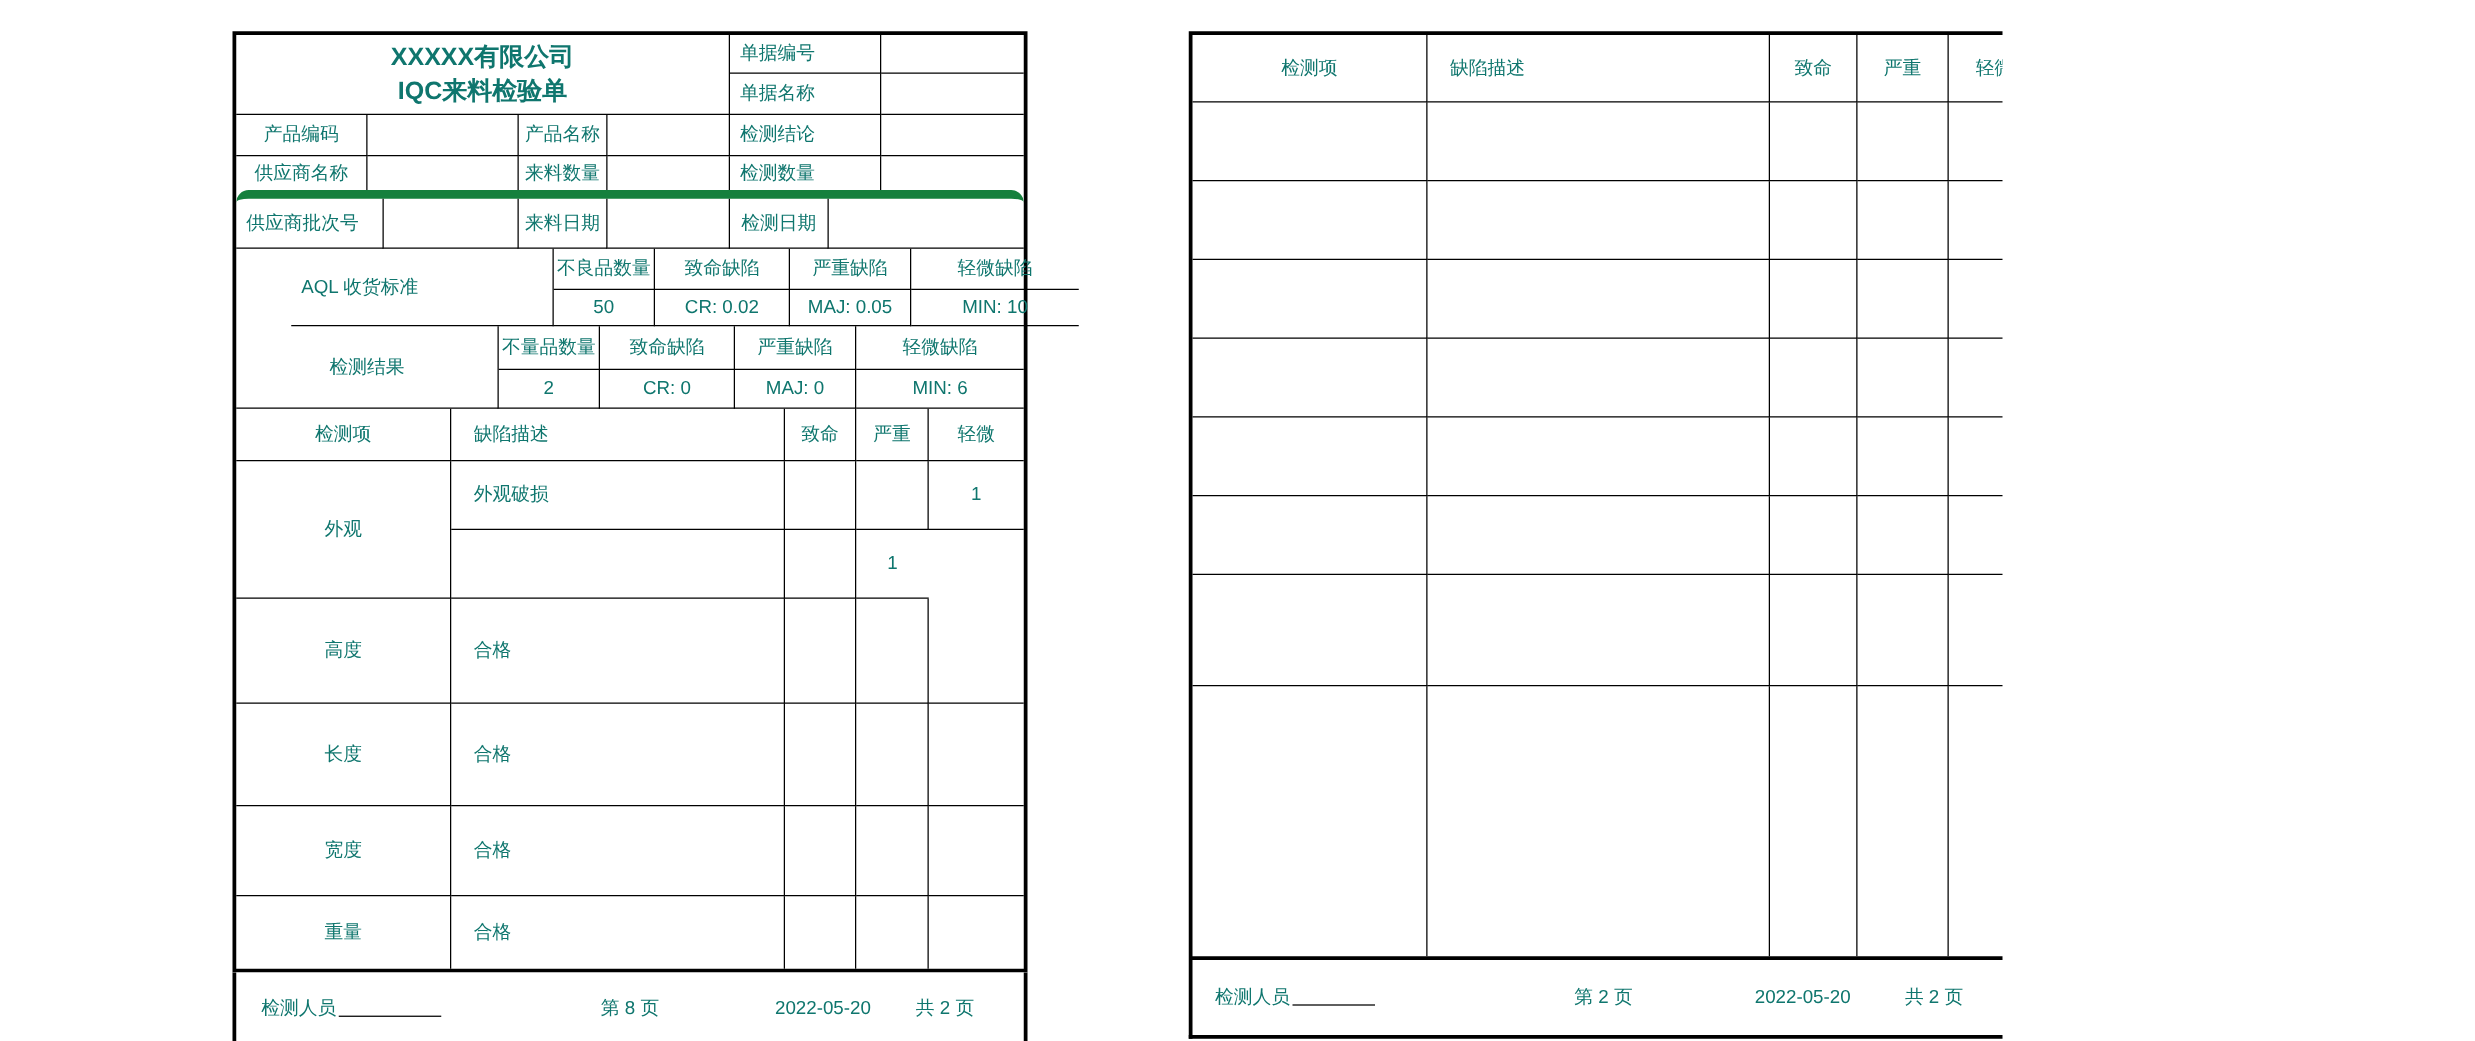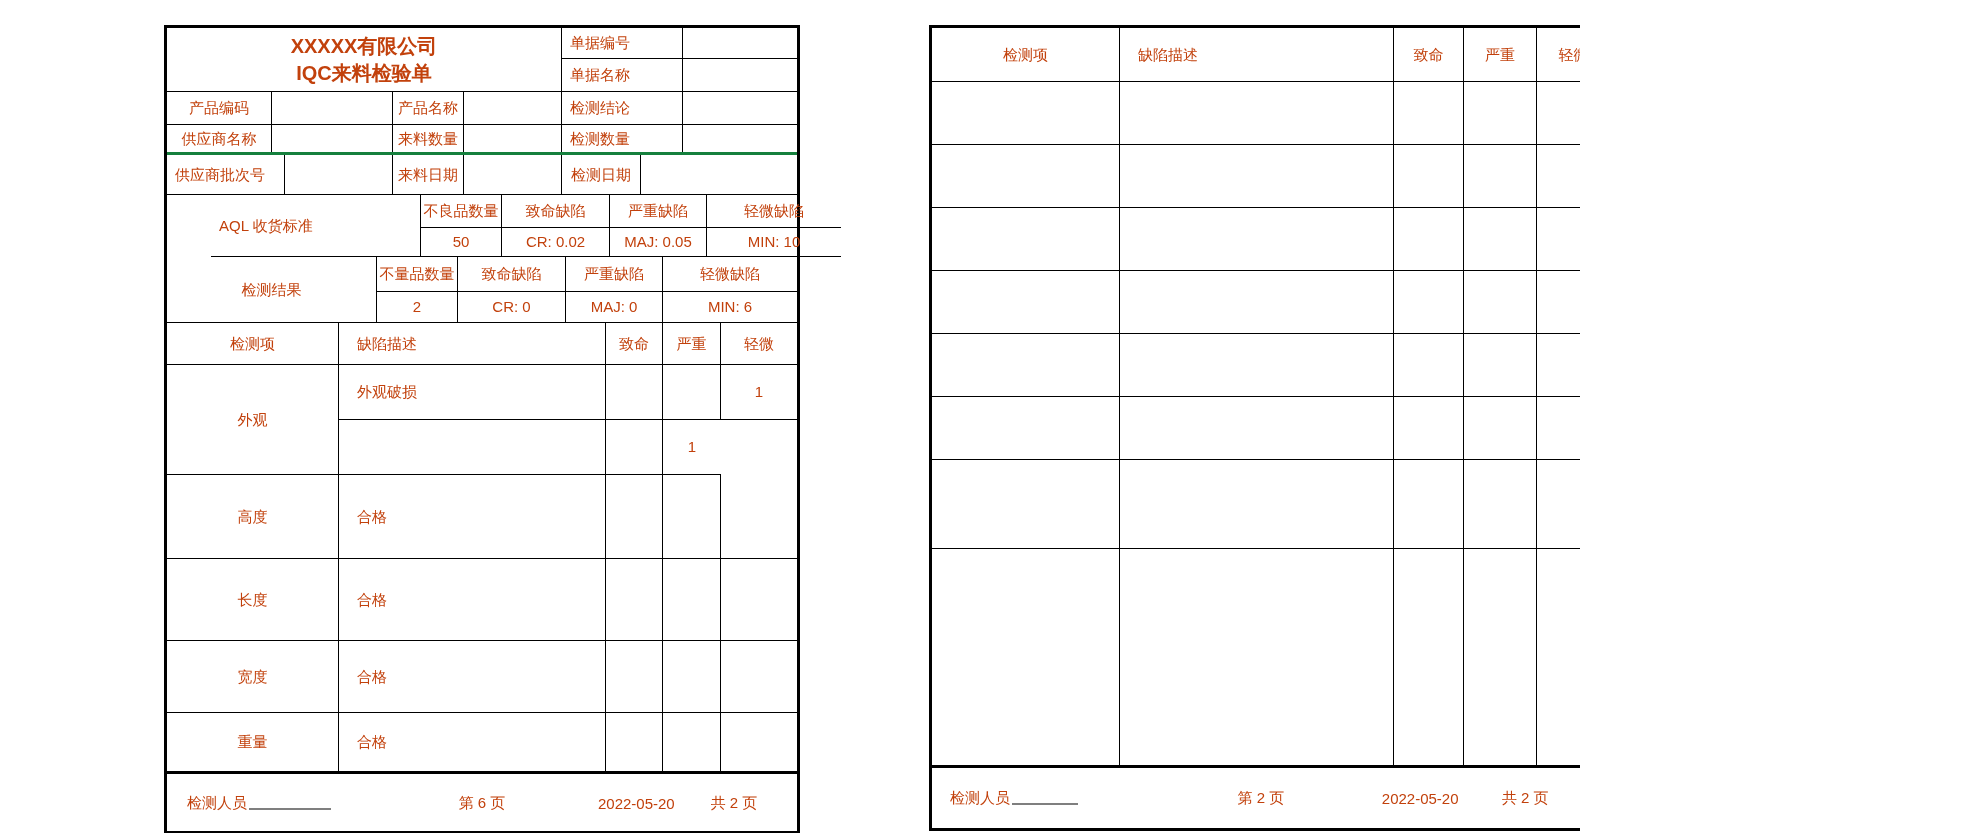--- a/index.html
+++ b/index.html
@@ -1,30 +1,30 @@
 <!DOCTYPE html>
 <html><head>
 <meta charset="utf-8">
 <style>
   html,body{margin:0;padding:0;background:#ffffff;}
   .canvas{position:relative;width:1580px;height:833px;background:#ffffff;overflow:hidden;
-          font-family:"Liberation Sans","DejaVu Sans",sans-serif;color:#c2410c;font-size:15px;}
+          font-family:"Liberation Sans","DejaVu Sans",sans-serif;color:#0f766e;font-size:15px;margin-left:22px;}
   .page{position:absolute;top:25px;}
   .tbl{border:3px solid #000;background:#fff;}
   .grid{display:grid;}
   .c{border-right:1px solid #000;border-bottom:1px solid #000;display:flex;align-items:center;
      justify-content:center;overflow:hidden;box-sizing:border-box;line-height:1.15;}
   .nbr{border-right:none;}
   .nbb{border-bottom:none;}
   .lft{justify-content:flex-start;padding-left:8px;}
   .desc{justify-content:flex-start;padding-left:18px;}
   .company-cell{flex-direction:column;justify-content:center;gap:4px;}
   .company-name{font-size:20px;font-weight:bold;}
   .form-title{font-size:20px;font-weight:bold;}
-  .thick-top{border-top:3px solid #15803d;}
+  .thick-top{border-top:7px solid #15803d;border-radius:10px;}
   .pfoot{position:relative;border:3px solid #000;border-top:none;background:#fff;}
   .pfoot .abs{position:absolute;top:50%;transform:translateY(-50%);white-space:nowrap;}
   .pfoot .ctr{transform:translate(-50%,-50%);}
   .sig-line{display:inline-block;height:1px;background:#000;vertical-align:-2px;margin-left:2px;}
 </style>
 </head>
 <body>
 
 <div class="canvas">
 
@@ -140,21 +140,21 @@
         <div class="c nbb"></div>
         <div class="c nbb"></div>
         <div class="c nbr nbb"></div>
       </div>
     </div>
 
     <div class="pfoot" style="width:630px;height:57px;">
       <div class="abs" style="left:20px;">
         <span>检测人员</span><span class="sig-line" style="width:82px;"></span>
       </div>
-      <div class="abs ctr" style="left:50%;">第 6 页</div>
+      <div class="abs ctr" style="left:50%;">第 8 页</div>
       <div class="abs ctr" style="left:74.5%;">2022-05-20</div>
       <div class="abs ctr" style="left:90%;">共 2 页</div>
     </div>
   </div>
 
   <div class="page" style="left:929px;">
     <div class="tbl" style="width:678px;">
 
       <div class="grid" style="grid-template-columns:188px 274px 70px 73px 73px;grid-template-rows:54px;">
         <div class="c">检测项</div>

